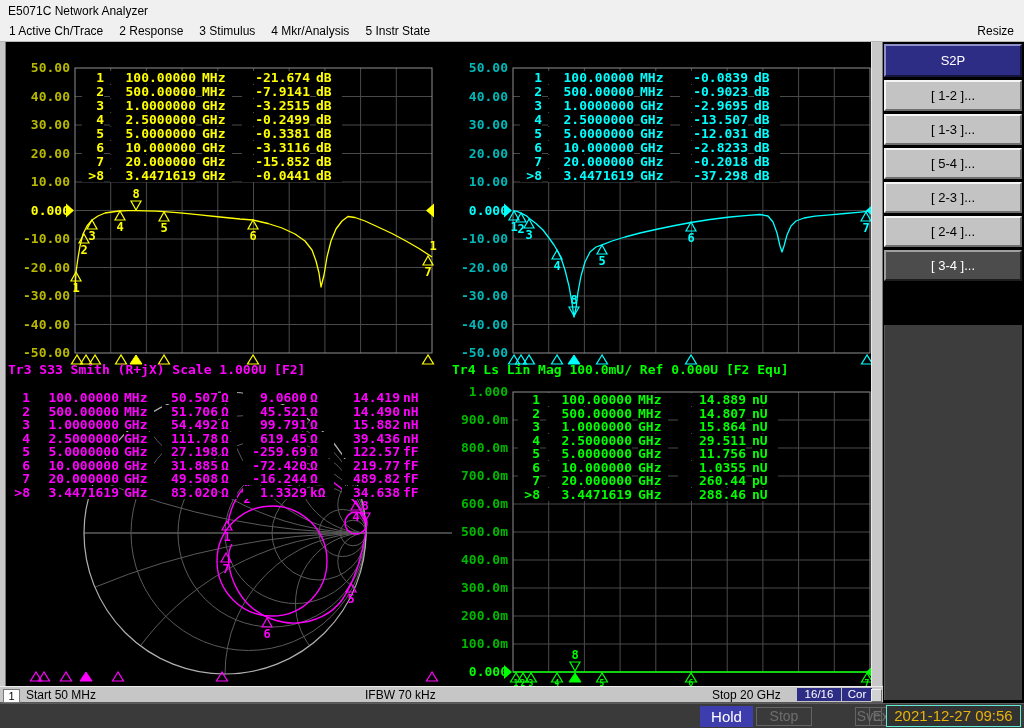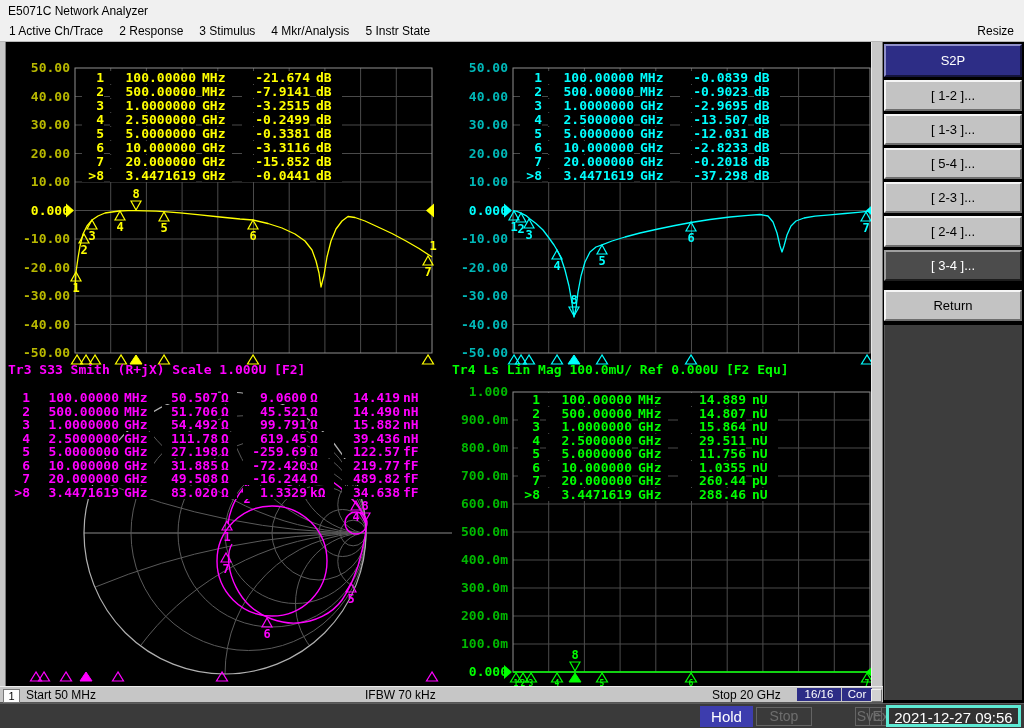--- a/index.html
+++ b/index.html
@@ -31,21 +31,21 @@
   
   #statusbar{left:0;top:686px;width:883px;height:17px;background:#c6c6c6;border-top:1px solid #ececec;border-bottom:1px solid #565656;box-sizing:border-box;color:#000;font-size:12px;}
   #chan-box{position:absolute;left:3px;top:2px;width:15px;height:12px;background:#fdfdfd;border:1px solid #7a7a7a;text-align:center;line-height:12px;font-size:11px;}
   .badge{position:absolute;top:1px;height:13px;background:#2d2d86;color:#fff;text-align:center;line-height:13px;font-size:11.5px;padding:0 3px;}
   #spare-box{position:absolute;left:871px;top:2px;width:9px;height:11px;background:#d2d2d2;border:1px solid;border-color:#f0f0f0 #707070 #707070 #f0f0f0;}
   
   #sysbar{left:0;top:703px;width:1024px;height:25px;background:#3a3a3a;border-top:1px solid #5c5c5c;box-sizing:border-box;}
   .sysitem{position:absolute;text-align:center;box-sizing:border-box;}
   #hold-ind{left:700px;top:2px;width:53px;height:21px;background:#3d3dae;color:#fff;font-size:15px;line-height:21px;}
   .dimind{border:1px solid #646464;color:#6e6e6e;font-size:14px;line-height:17px;height:19px;top:3px;}
-  #datetime-box{left:886px;top:1px;width:135px;height:22px;border:3px solid #5eead4;color:#ffffff;font-size:15px;line-height:20px;background:#323232;}
+  #datetime-box{left:886px;top:1px;width:135px;height:22px;border:1px solid #5eead4;color:#eab308;font-size:15px;line-height:20px;background:#323232;}
   svg{position:absolute;left:0;top:0;pointer-events:none;}
 </style>
 </head>
 <body>
 
 <div id="stage">
 
   <svg id="plot-layer" width="1024" height="728">
       <line x1="110.7" y1="68" x2="110.7" y2="353" stroke="#4a4a4a" stroke-width="1"></line>
       <line x1="75" y1="96.5" x2="432" y2="96.5" stroke="#4a4a4a" stroke-width="1"></line>
@@ -256,21 +256,20 @@
 
   <div id="softkey-header">S2P</div>
   <div id="softkey-list">
       <div class="softkey" style="top: 80px;">[ 1-2 ]...</div>
       <div class="softkey" style="top: 114px;">[ 1-3 ]...</div>
       <div class="softkey" style="top: 148px;">[ 5-4 ]...</div>
       <div class="softkey" style="top: 182px;">[ 2-3 ]...</div>
       <div class="softkey" style="top: 216px;">[ 2-4 ]...</div>
       <div class="softkey active" style="top: 250px;">[ 3-4 ]...</div>
     </div>
-  <div id="return-btn" class="softkey" style="top:290px;">Return</div>
   <div id="sidebar-panel" class="abs"></div>
 
   <div id="statusbar" class="abs">
     <div id="chan-box">1</div>
     <span class="abs" style="left:26px;top:1px;">Start 50 MHz</span>
     <span class="abs" style="left:365px;top:1px;">IFBW 70 kHz</span>
     <span class="abs" style="left:712px;top:1px;">Stop 20 GHz</span>
     <span class="badge" style="left:797px;width:38px;">16/16</span>
     <span class="badge" style="left:842px;width:24px;">Cor</span>
     <span id="spare-box"></span>

